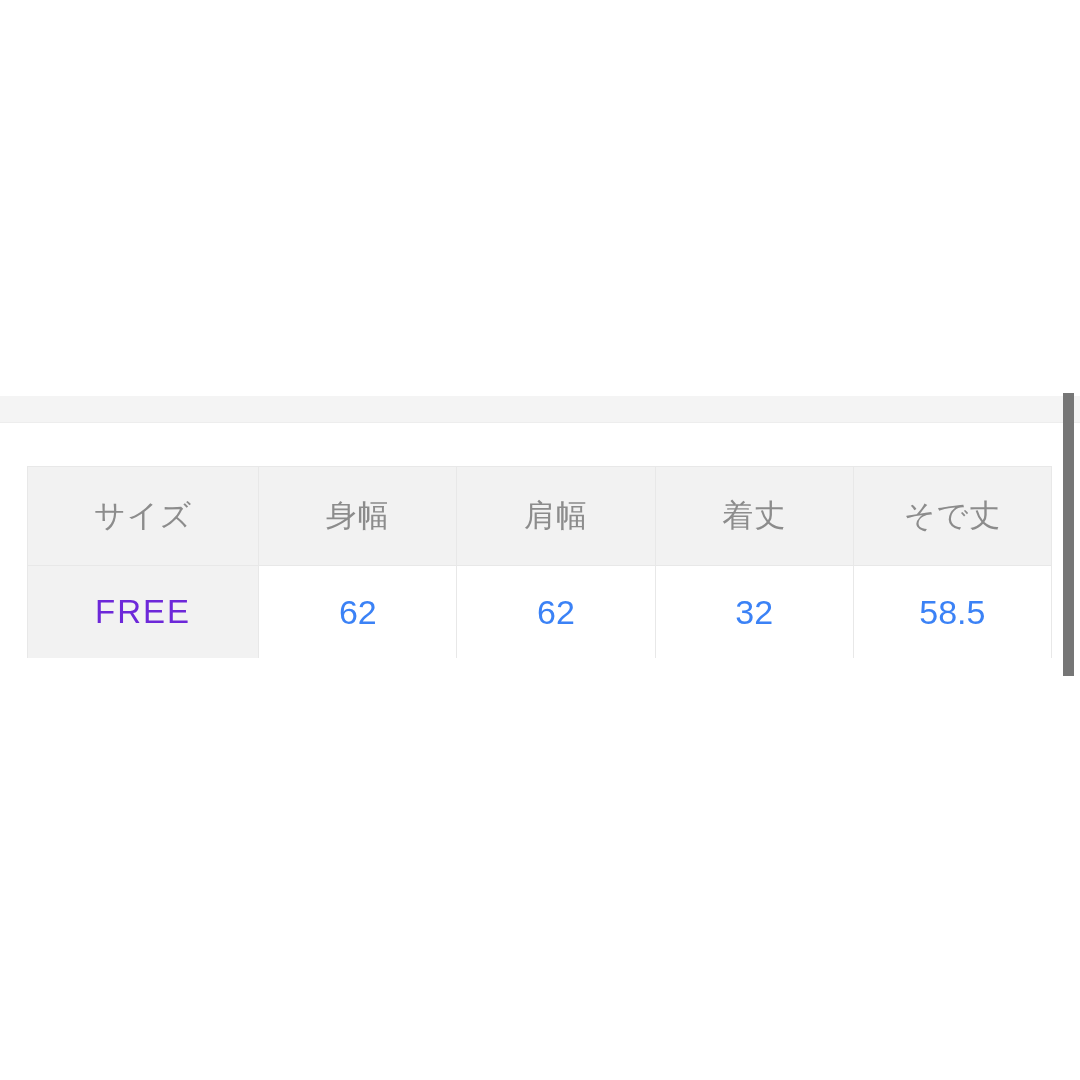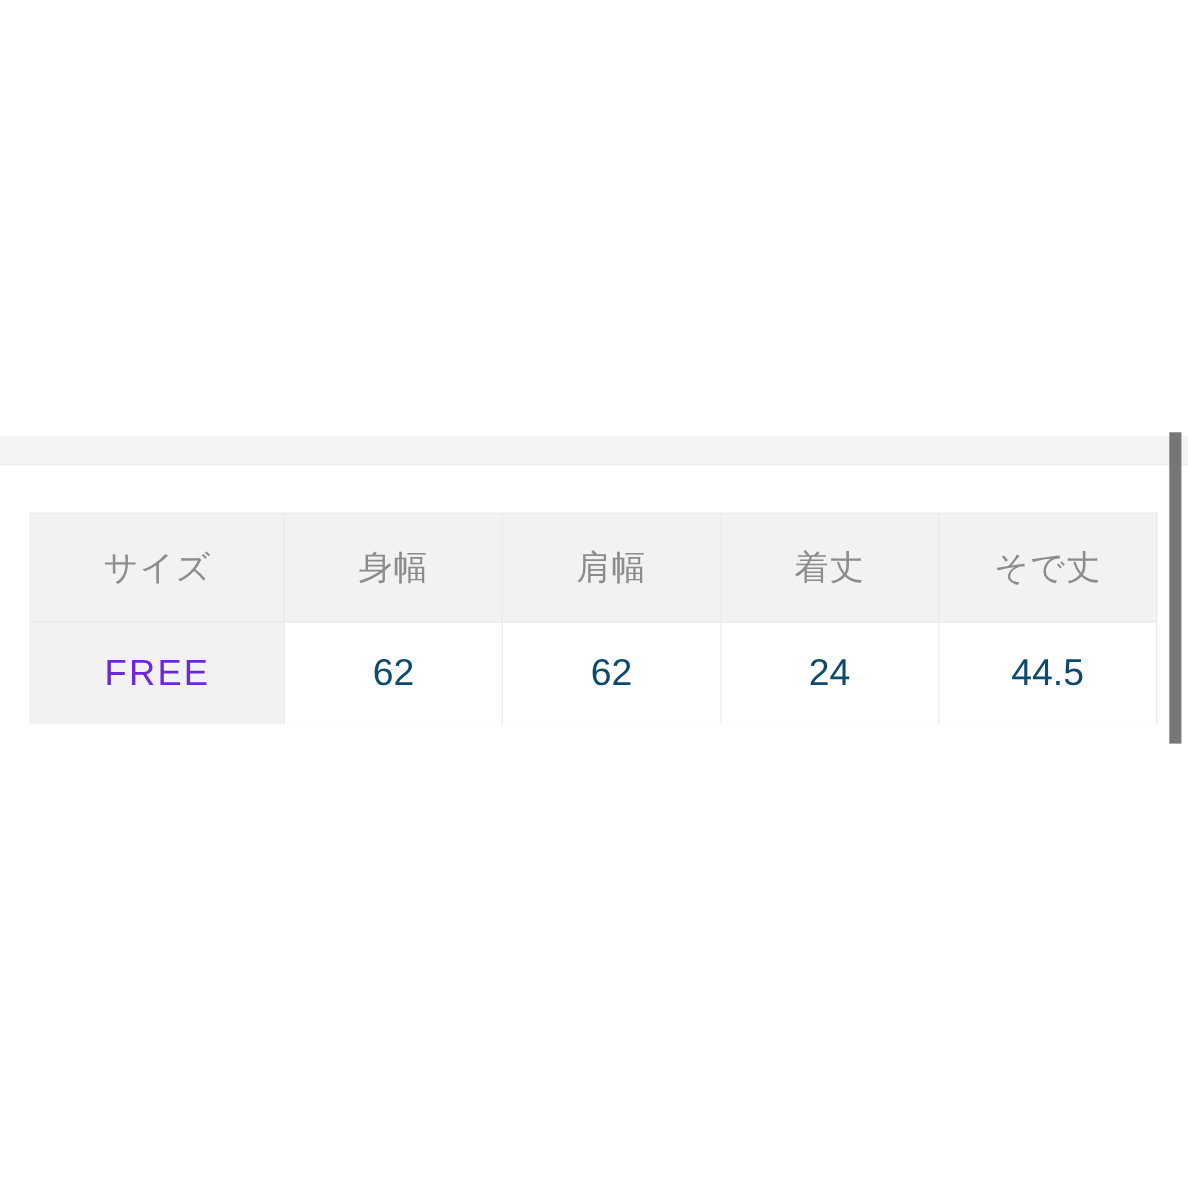--- a/index.html
+++ b/index.html
@@ -96,21 +96,21 @@
     color: #8c8c8c;
     font-size: 31px;
     font-weight: 400;
     letter-spacing: 1px;
   }
 
   
   table.size-table tbody td {
     height: 93px;
     background: #ffffff;
-    color: #0c4a6e;
+    color: #3b82f6;
     font-size: 34px;
     font-weight: 400;
   }
   
   table.size-table tbody td.row-label {
     background: #f2f2f2;
     color: #6d28d9;
     font-size: 33px;
     letter-spacing: 2px;
   }
@@ -150,22 +150,22 @@
           <th>肩幅</th>
           <th>着丈</th>
           <th>そで丈</th>
         </tr>
       </thead>
       <tbody>
         <tr>
           <td class="row-label">FREE</td>
           <td>62</td>
           <td>62</td>
-          <td>24</td>
-          <td>44.5</td>
+          <td>32</td>
+          <td>58.5</td>
         </tr>
       </tbody>
     </table>
   </div>
 
   <div class="bottom-blank"></div>
 
   <div class="scroll-track"></div>
   <div class="scroll-thumb"></div>
 

